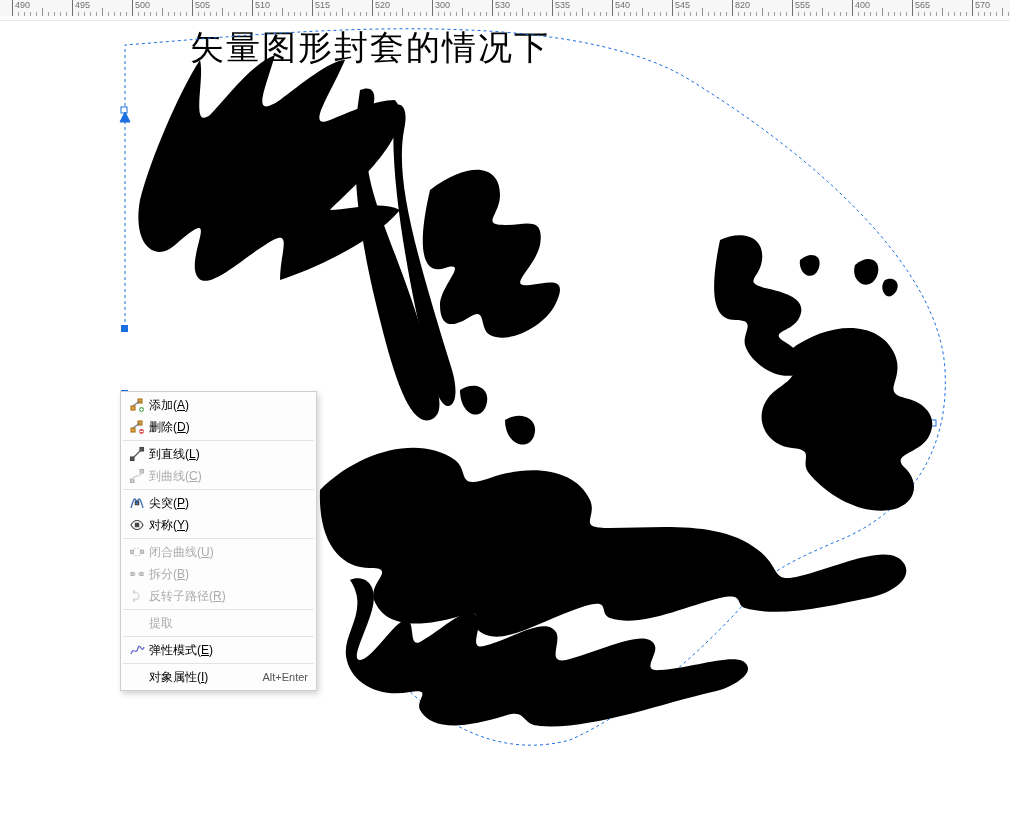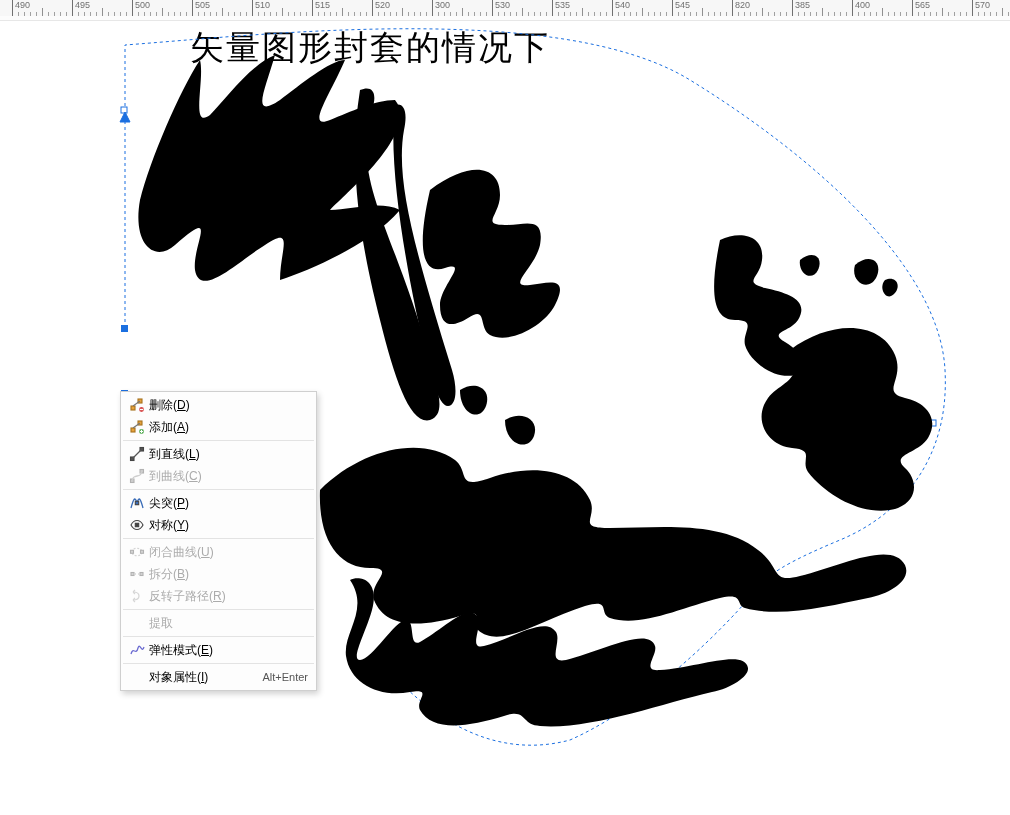--- a/index.html
+++ b/index.html
@@ -314,21 +314,21 @@
       <div class="minor" style="left: 738px;"></div>
       <div class="minor" style="left: 744px;"></div>
       <div class="minor" style="left: 750px;"></div>
       <div class="minor" style="left: 756px;"></div>
       <div class="mid" style="left: 762px;"></div>
       <div class="minor" style="left: 768px;"></div>
       <div class="minor" style="left: 774px;"></div>
       <div class="minor" style="left: 780px;"></div>
       <div class="minor" style="left: 786px;"></div>
       <div class="major" style="left: 792px;">
-        <span>385</span>
+        <span>555</span>
       </div>
       <div class="minor" style="left: 798px;"></div>
       <div class="minor" style="left: 804px;"></div>
       <div class="minor" style="left: 810px;"></div>
       <div class="minor" style="left: 816px;"></div>
       <div class="mid" style="left: 822px;"></div>
       <div class="minor" style="left: 828px;"></div>
       <div class="minor" style="left: 834px;"></div>
       <div class="minor" style="left: 840px;"></div>
       <div class="minor" style="left: 846px;"></div>
@@ -506,37 +506,37 @@
   </g>
 </svg>
 
 <div class="context-menu" id="ctx-menu">
     <div class="item">
       <span class="icon">
         <svg width="16" height="16" viewBox="0 0 16 16" fill="none" stroke="#444" stroke-width="1.1">
           <rect x="2" y="9" width="4" height="4" fill="#e7a23b" stroke="#a7711c"></rect>
           <rect x="9" y="2" width="4" height="4" fill="#e7a23b" stroke="#a7711c"></rect>
           <path d="M4 9 L11 4" stroke="#777"></path>
-          <circle cx="12.5" cy="12.5" r="2.4" fill="#d64848" stroke="none"></circle>
-          <path d="M10.8 12.5 h3.4" stroke="#fff" stroke-width="1.2"></path>
-        </svg>
-      </span>
-      <span class="label">删除(<u>D</u>)</span>
+          <circle cx="12.5" cy="12.5" r="2.4" fill="#49a648" stroke="none"></circle>
+          <path d="M12.5 10.8 v3.4 M10.8 12.5 h3.4" stroke="#fff" stroke-width="1.2"></path>
+        </svg>
+      </span>
+      <span class="label">添加(<u>A</u>)</span>
     </div>
     <div class="item">
       <span class="icon">
         <svg width="16" height="16" viewBox="0 0 16 16" fill="none" stroke="#444" stroke-width="1.1">
           <rect x="2" y="9" width="4" height="4" fill="#e7a23b" stroke="#a7711c"></rect>
           <rect x="9" y="2" width="4" height="4" fill="#e7a23b" stroke="#a7711c"></rect>
           <path d="M4 9 L11 4" stroke="#777"></path>
-          <circle cx="12.5" cy="12.5" r="2.4" fill="#49a648" stroke="none"></circle>
-          <path d="M12.5 10.8 v3.4 M10.8 12.5 h3.4" stroke="#fff" stroke-width="1.2"></path>
-        </svg>
-      </span>
-      <span class="label">添加(<u>A</u>)</span>
+          <circle cx="12.5" cy="12.5" r="2.4" fill="#d64848" stroke="none"></circle>
+          <path d="M10.8 12.5 h3.4" stroke="#fff" stroke-width="1.2"></path>
+        </svg>
+      </span>
+      <span class="label">删除(<u>D</u>)</span>
     </div>
     <div class="sepline"></div>
     <div class="item">
       <span class="icon">
         <svg width="16" height="16" viewBox="0 0 16 16" fill="none" stroke="#444" stroke-width="1.1">
           <rect x="1.5" y="11" width="3.5" height="3.5" fill="#555"></rect>
           <rect x="11" y="1.5" width="3.5" height="3.5" fill="#555"></rect>
           <path d="M3.5 12.5 L12.5 3.5" stroke="#555" stroke-width="1.3"></path>
         </svg>
       </span>

